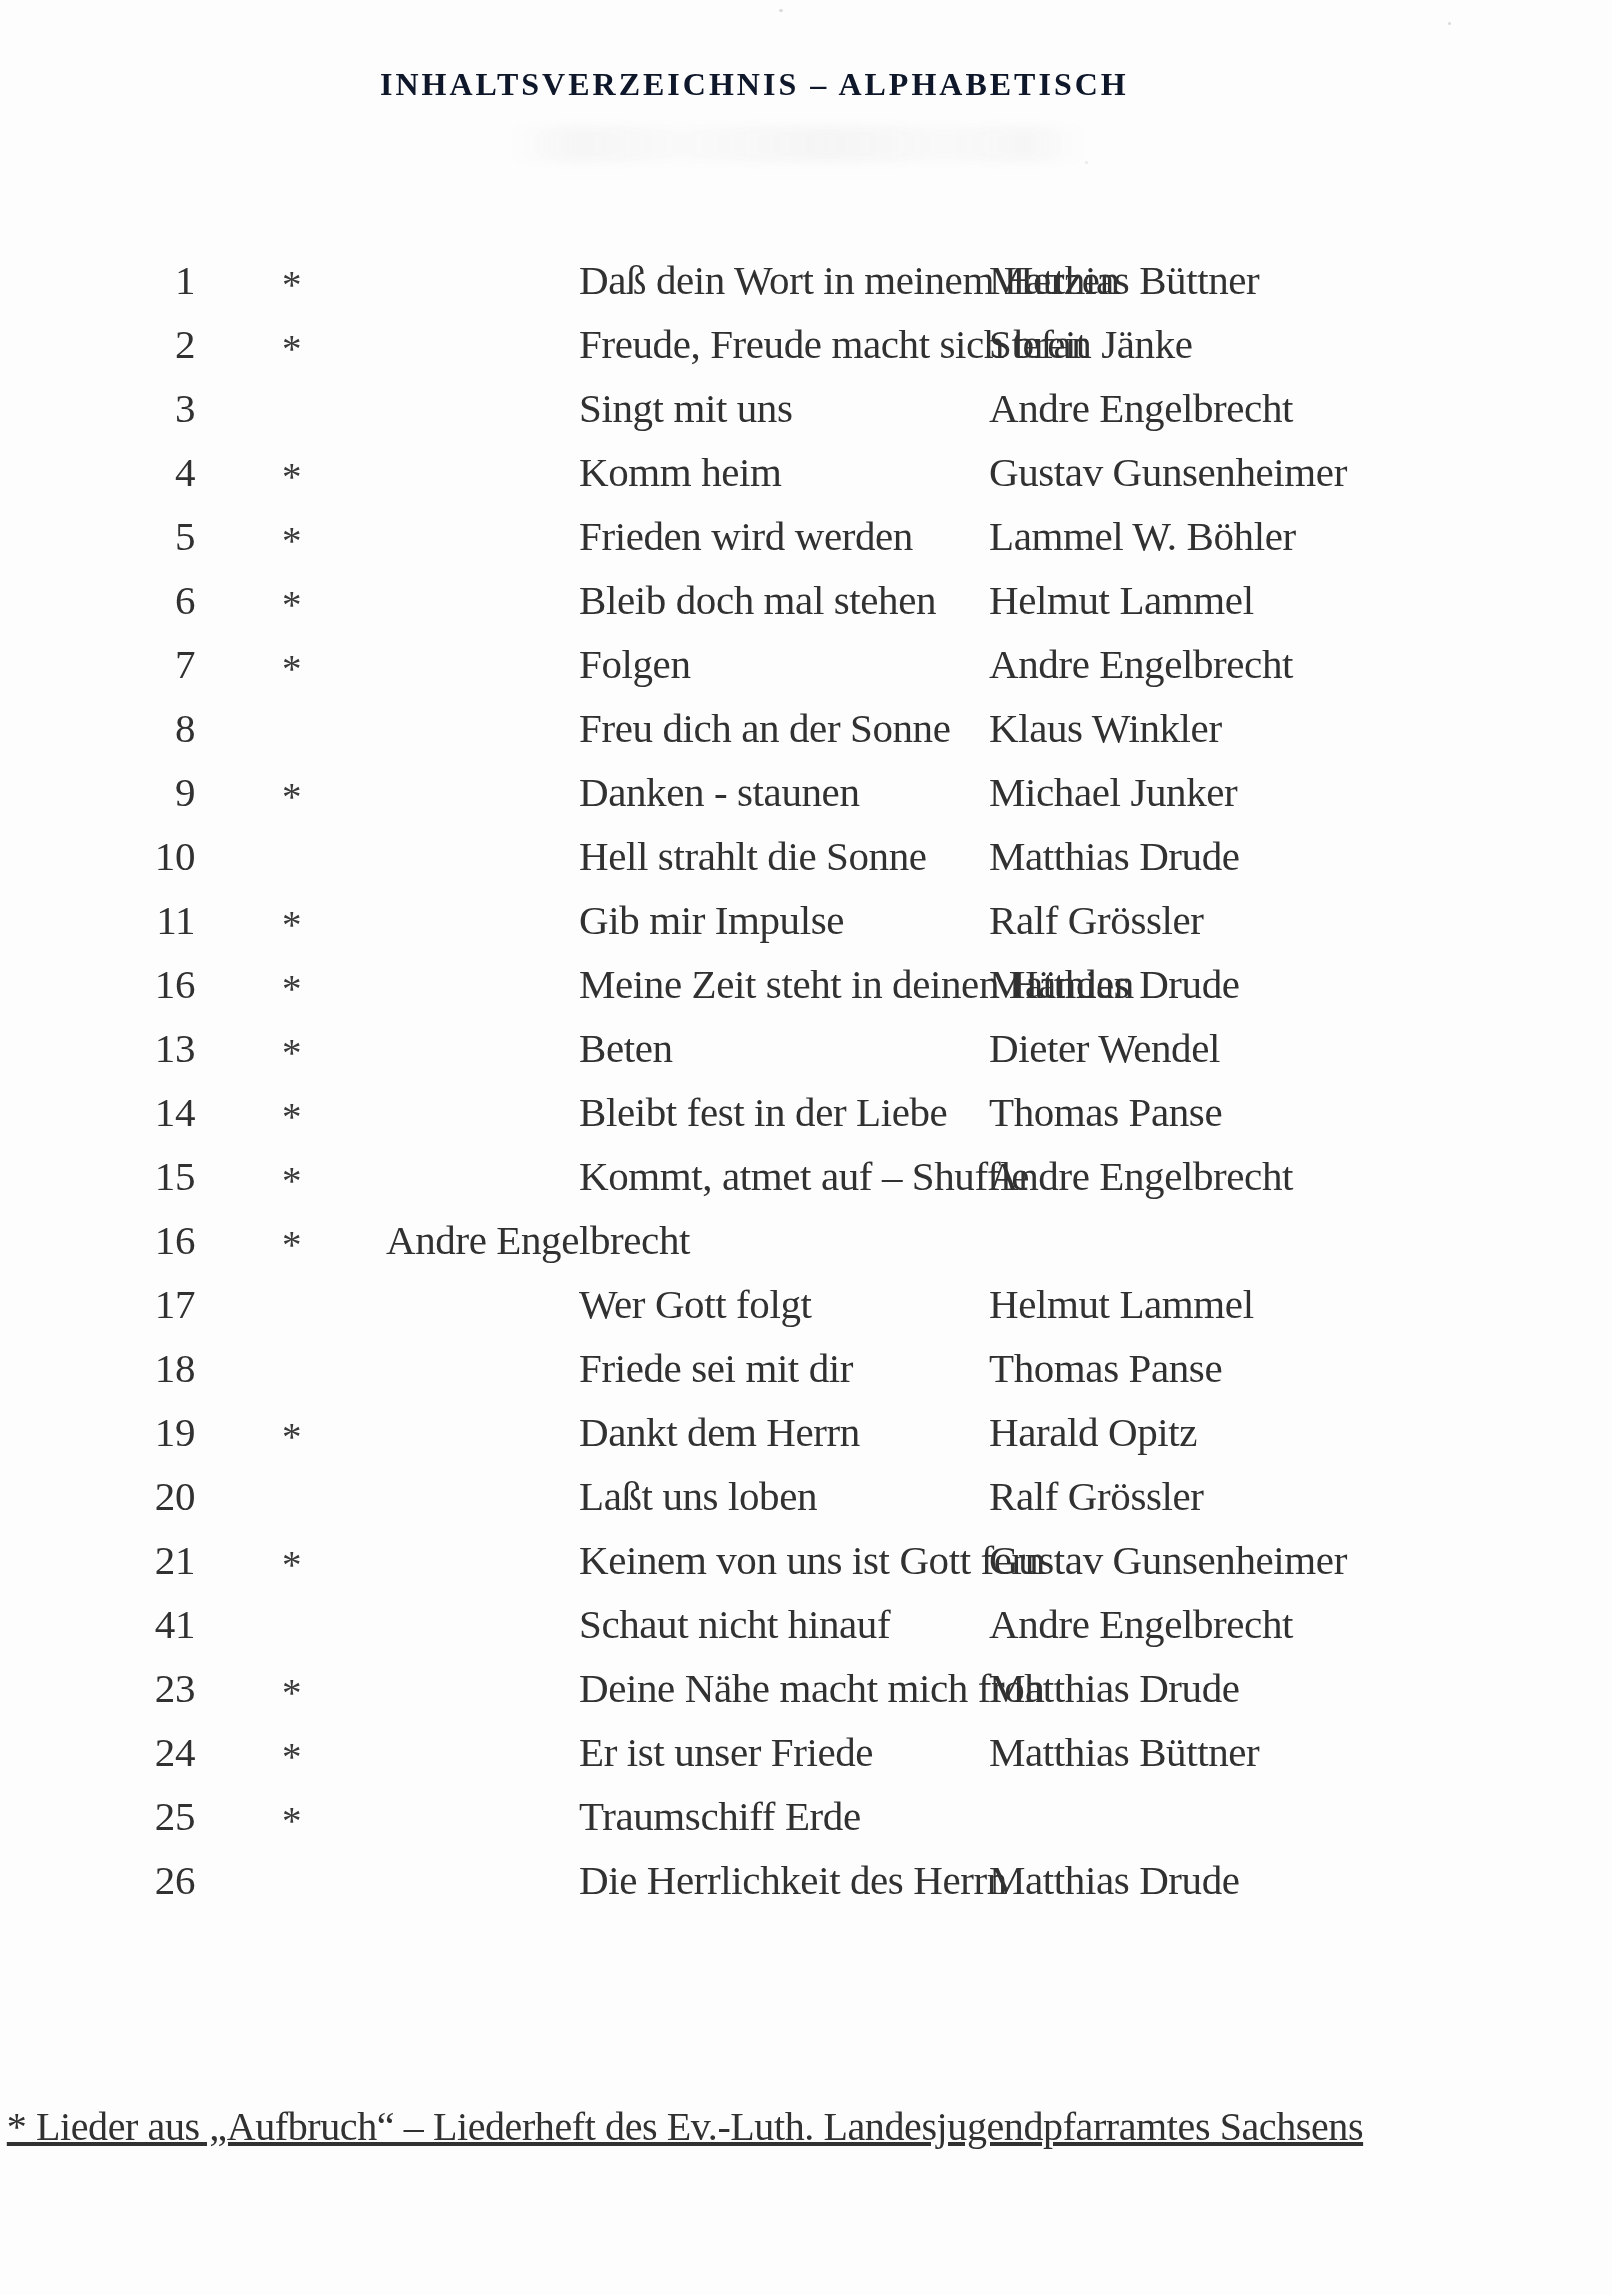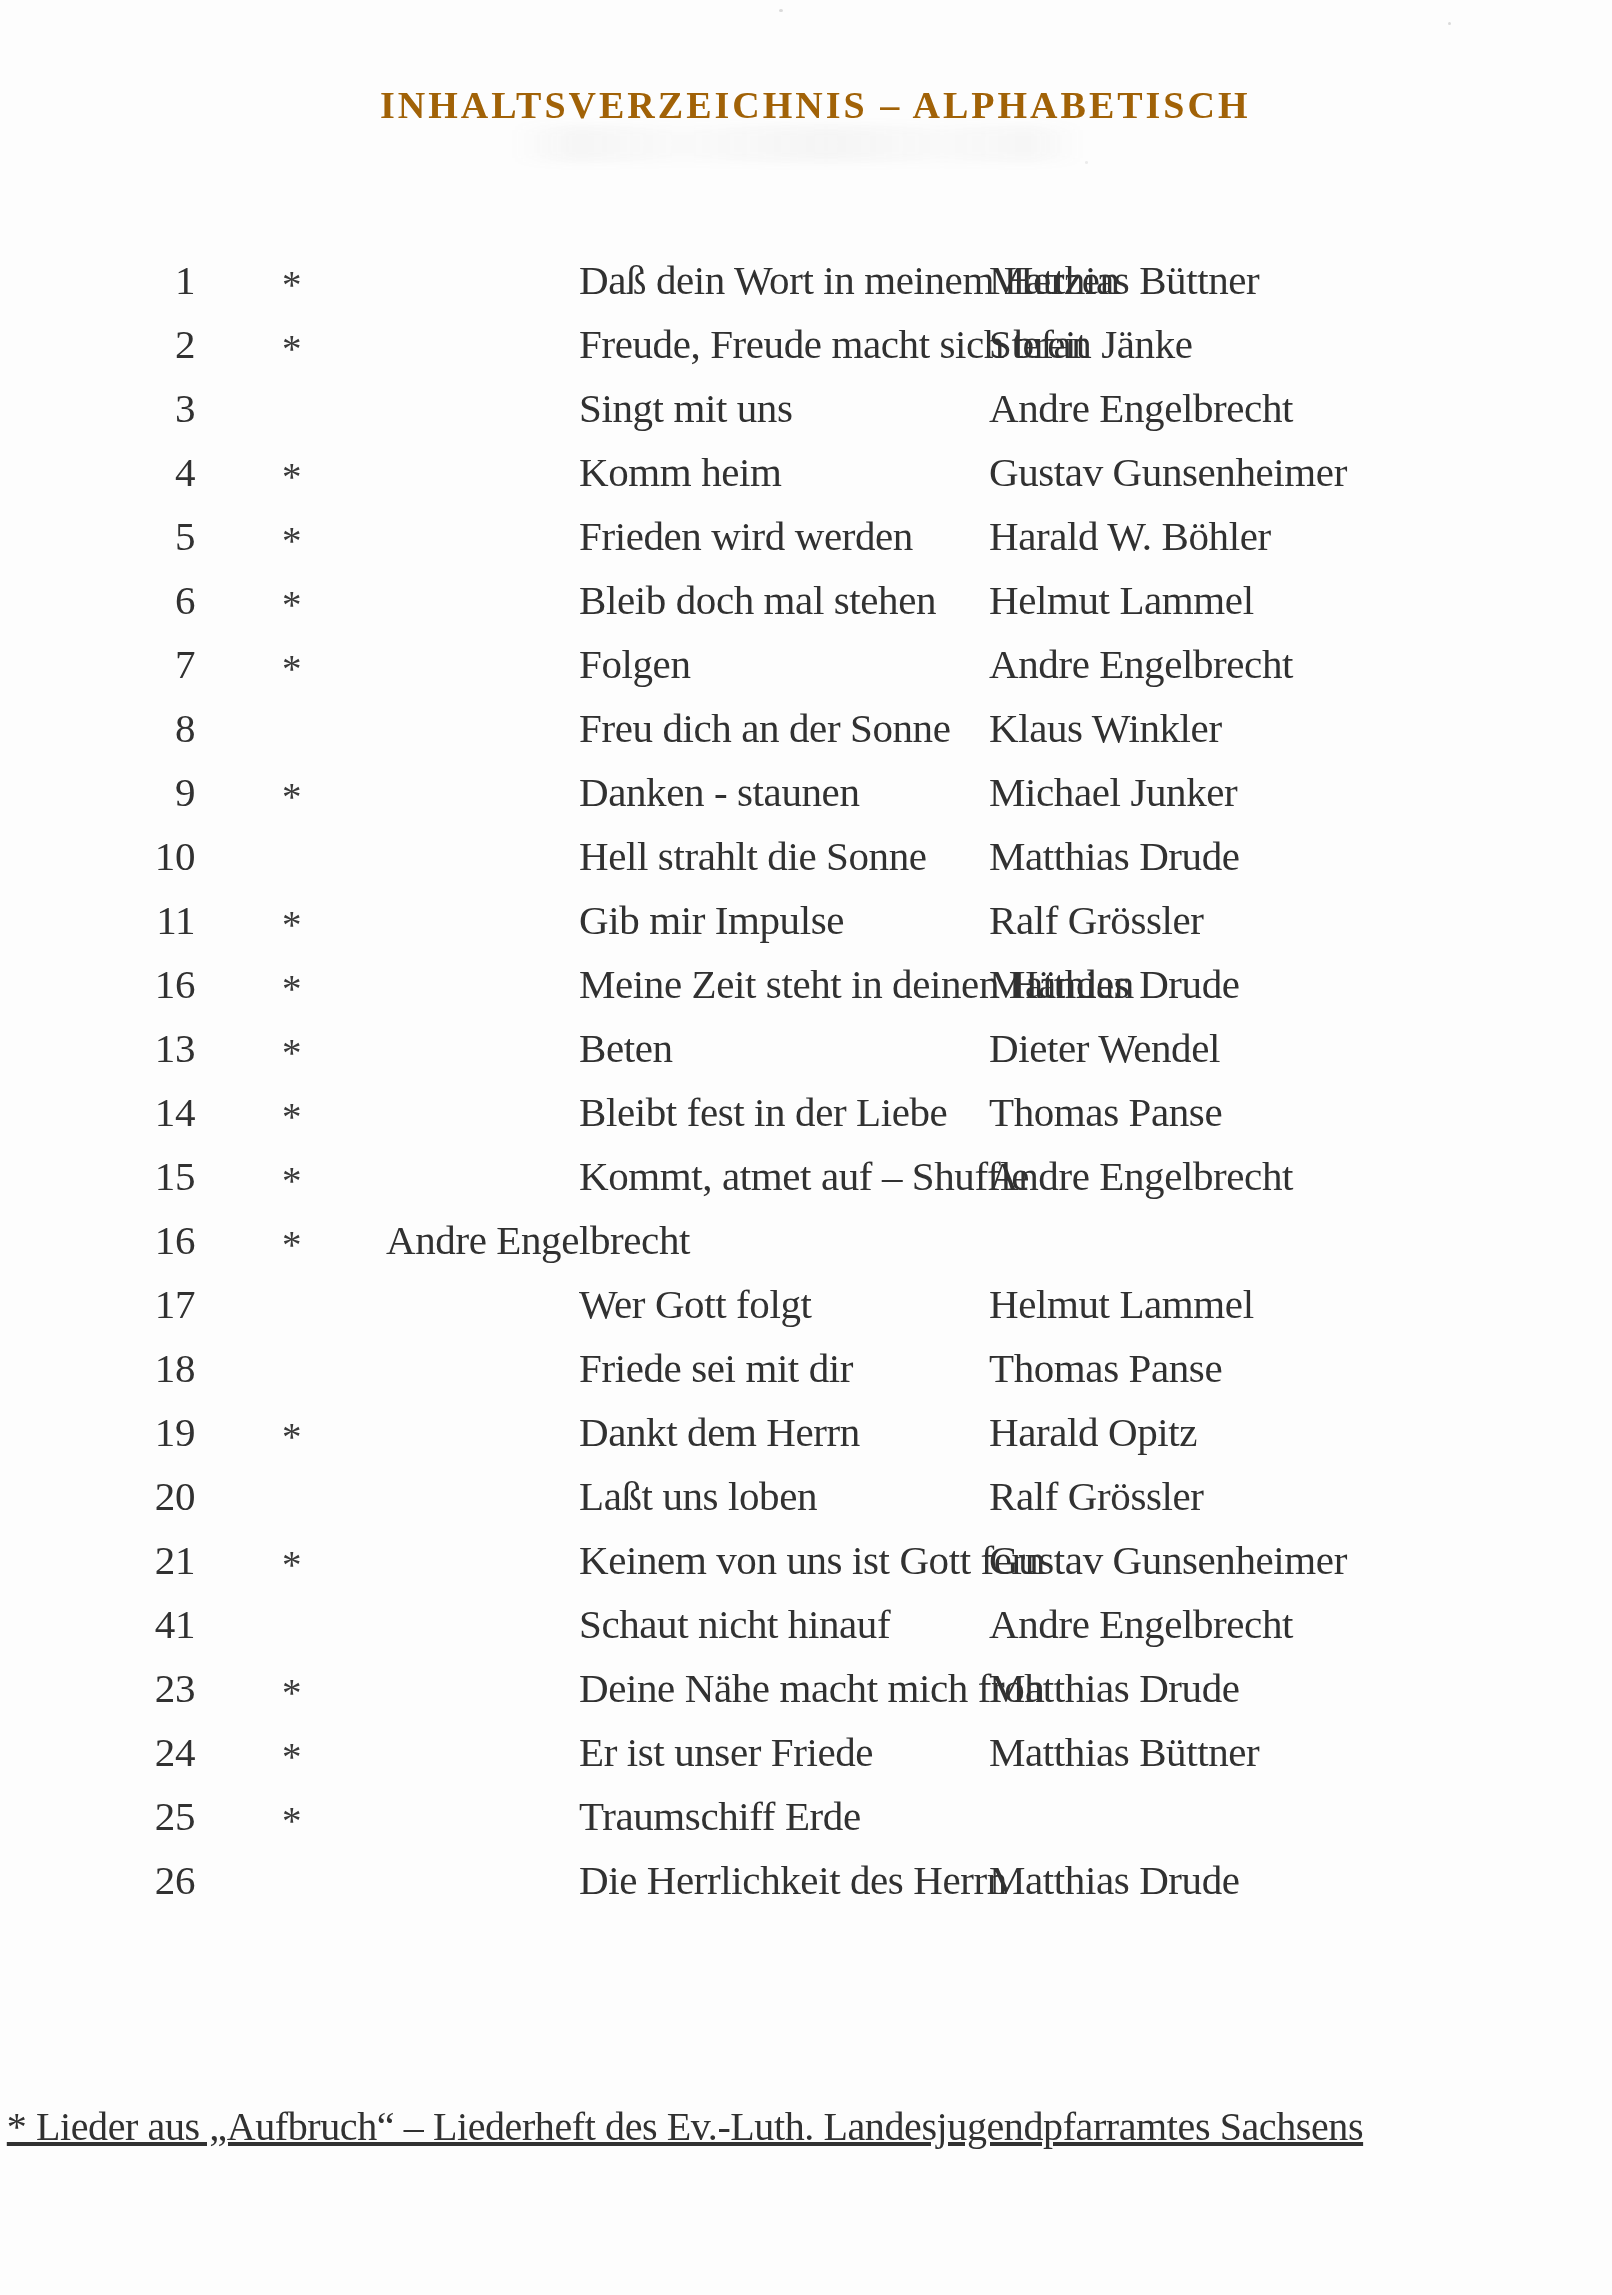--- a/index.html
+++ b/index.html
@@ -11,25 +11,25 @@
     height: 2295px;
     background: #fdfdfd;
     position: relative;
     overflow: hidden;
     font-family: "Liberation Serif", "DejaVu Serif", serif;
     color: #2f2f2f;
   }
   .page-title {
     position: absolute;
     left: 380px;
-    top: 58px;
-    font-size: 38px;
+    top: 45px;
+    font-size: 32px;
     font-weight: bold;
     letter-spacing: 3px;
-    color: #a16207;
+    color: #0f172a;
     white-space: nowrap;
   }
   
   .bleed {
     position: absolute;
     left: 509px;
     top: 126px;
     width: 577px;
     height: 36px;
     background: linear-gradient(90deg,
@@ -125,21 +125,21 @@
     <div class="toc-row">
     <span class="toc-num">4</span>
     <span class="toc-star">*</span>
     <span class="toc-title">Komm heim</span>
     <span class="toc-composer">Gustav Gunsenheimer</span>
   </div>
     <div class="toc-row">
     <span class="toc-num">5</span>
     <span class="toc-star">*</span>
     <span class="toc-title">Frieden wird werden</span>
-    <span class="toc-composer">Harald W. Böhler</span>
+    <span class="toc-composer">Lammel W. Böhler</span>
   </div>
     <div class="toc-row">
     <span class="toc-num">6</span>
     <span class="toc-star">*</span>
     <span class="toc-title">Bleib doch mal stehen</span>
     <span class="toc-composer">Helmut Lammel</span>
   </div>
     <div class="toc-row">
     <span class="toc-num">7</span>
     <span class="toc-star">*</span>

